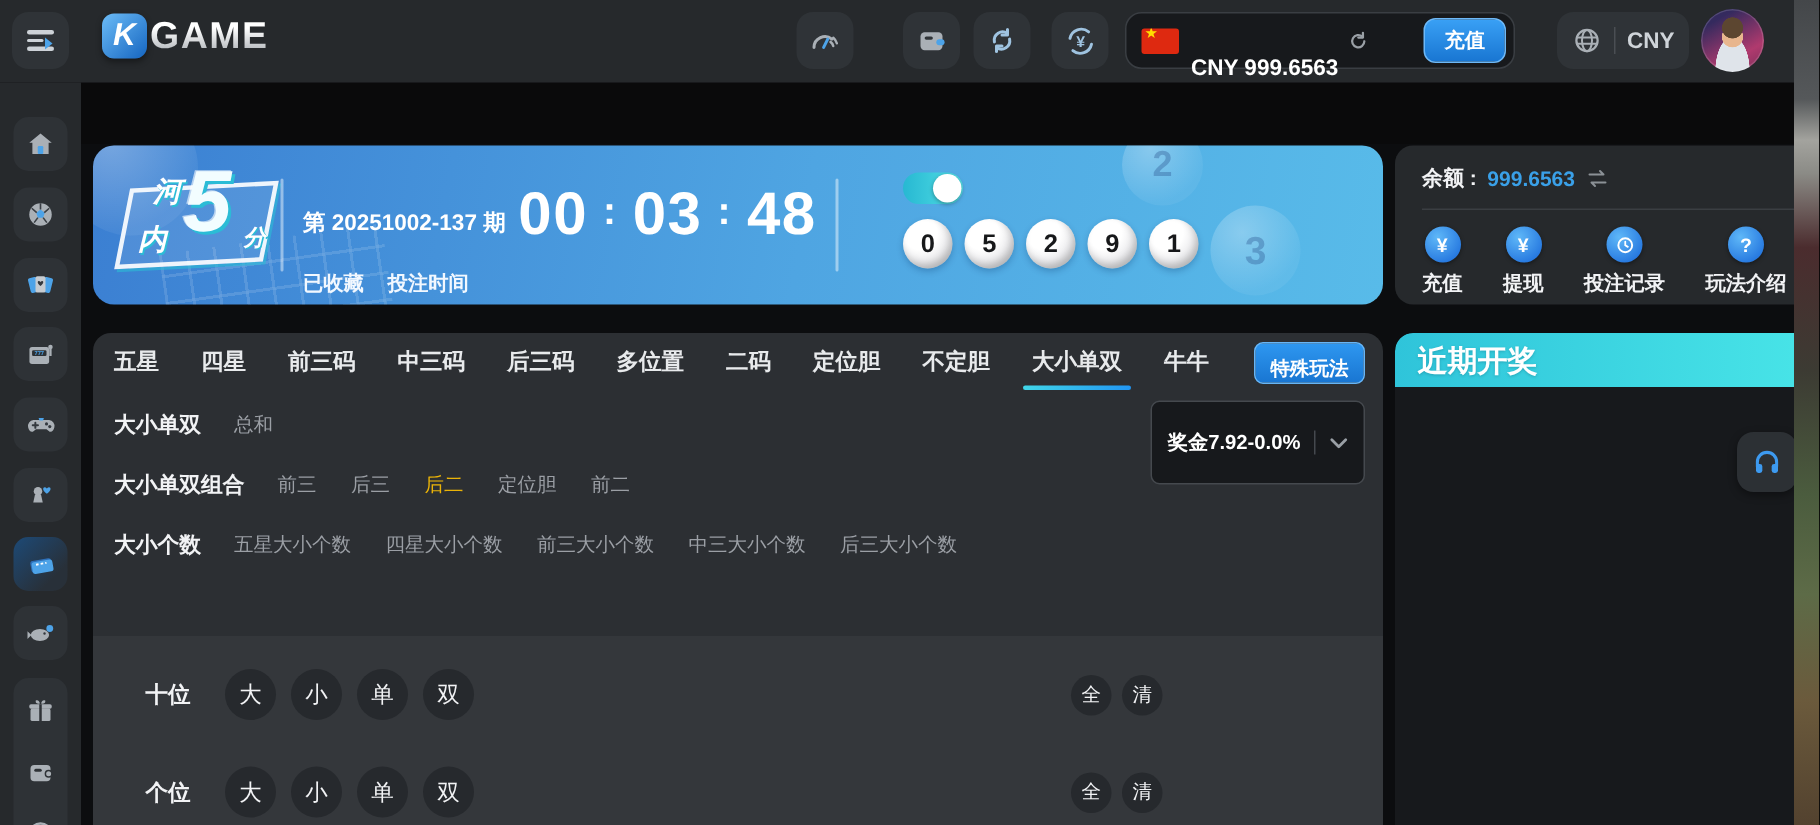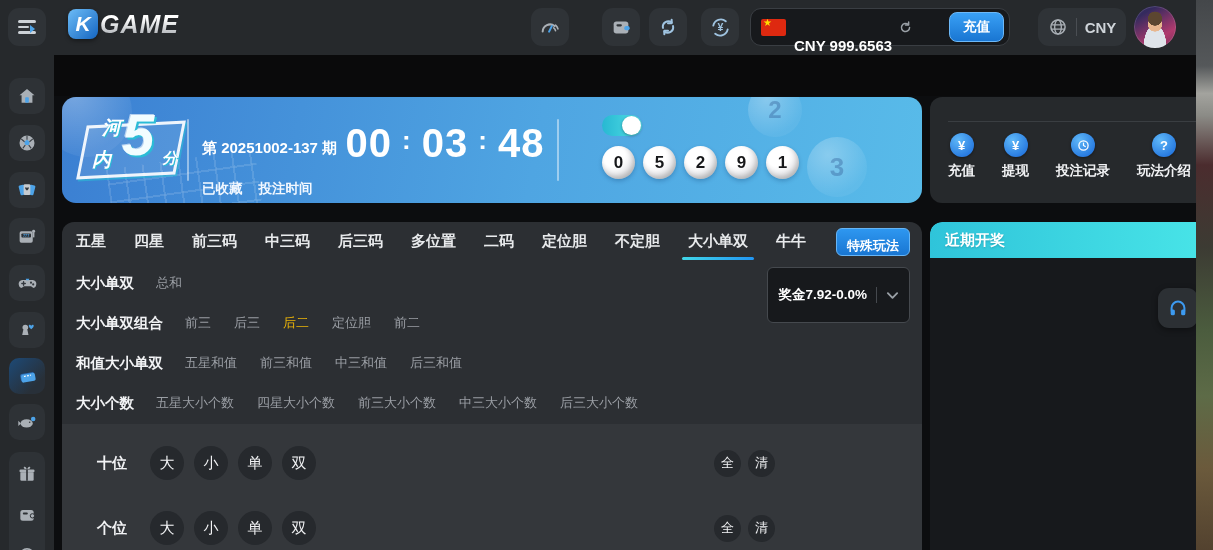--- a/index.html
+++ b/index.html
@@ -15,21 +15,21 @@
   .ham-bars i{position:absolute;left:0;height:2.5px;background:#cdd2d7;border-radius:2px;}
   .ham-bars i:nth-child(1){top:0;width:18px;}
   .ham-bars i:nth-child(2){top:5.6px;width:11px;}
   .ham-bars i:nth-child(3){top:11.2px;width:18px;}
   .ham-arrow{position:absolute;right:1px;top:4.5px;width:0;height:0;border-left:5px solid #4da3e8;
              border-top:4px solid transparent;border-bottom:4px solid transparent;}
   .logo{position:absolute;left:68px;top:9px;display:flex;align-items:center;}
   .logo-k{width:30px;height:30px;border-radius:8px;background:linear-gradient(135deg,#6cbcf7,#1565c0);
           display:flex;align-items:center;justify-content:center;font-weight:bold;font-size:21px;color:#fff;
           font-style:italic;box-shadow:0 2px 4px rgba(0,0,0,.4);}
-  .logo-game{margin-left:2px;font-size:25px;font-weight:800;font-style:italic;letter-spacing:1px;
+  .logo-game{margin-left:2px;font-size:25px;font-weight:800;letter-spacing:1px;
              background:linear-gradient(180deg,#ffffff 30%,#9da2a8);-webkit-background-clip:text;
              background-clip:text;color:transparent;}
   .currency-box{position:absolute;left:750px;top:8px;width:260px;height:38px;border-radius:11px;
                 background:#17191c;border:1px solid #3a3e43;display:flex;align-items:center;box-sizing:border-box;padding:0 5px 0 10px;}
   .flag{position:relative;width:25px;height:17px;background:#de2910;border-radius:2px;overflow:hidden;flex:0 0 auto;}
   .flag .big-star{position:absolute;left:2px;top:-2px;font-size:10px;color:#ffde00;}
   .cur-text{margin-left:8px;font-size:15px;font-weight:bold;color:#fff;white-space:nowrap;margin-top:36px;}
   .cur-refresh{margin-left:6px;flex:0 0 auto;}
   .deposit-btn{margin-left:auto;height:28px;padding:0 13px;border-radius:8px;border:1px solid #6db8f7;
                background:linear-gradient(180deg,#39a0f5,#1976d2);color:#fff;font-weight:bold;font-size:13.5px;
@@ -105,21 +105,21 @@
   .acct-item{display:flex;flex-direction:column;align-items:center;gap:5px;white-space:nowrap;}
   .blue-circ{width:24px;height:24px;border-radius:50%;background:radial-gradient(circle at 35% 30%,#5fb8f8,#1565d8);
              display:flex;align-items:center;justify-content:center;color:#fff;font-size:13px;font-weight:bold;
              box-shadow:0 1px 3px rgba(0,0,0,.4);}
   .acct-item .a-lbl{font-size:13.5px;font-weight:bold;color:#f2f3f5;}
 
   
   .recent{position:absolute;left:930px;top:222px;width:266px;height:328px;background:#17191c;border-radius:12px 0 0 0;overflow:hidden;}
   .recent-head{height:36px;background:linear-gradient(90deg,#2fc4da,#47e3e7);display:flex;align-items:center;
                padding-left:15px;border-radius:12px 0 0 0;}
-  .recent-title{font-size:15px;font-weight:bold;color:#fff;text-shadow:0 1px 2px rgba(0,80,100,.3);text-align:right;}
+  .recent-title{font-size:20px;font-weight:bold;color:#fff;text-shadow:0 1px 2px rgba(0,80,100,.3);text-align:right;}
   .support-btn{position:absolute;left:1158px;top:288px;width:40px;height:40px;border-radius:11px;background:#2c3034;
                display:flex;align-items:center;justify-content:center;z-index:6;box-shadow:0 2px 6px rgba(0,0,0,.4);}
 
   
   .panel{position:absolute;left:62px;top:222px;width:860px;height:328px;background:#2c2f33;border-radius:12px 12px 0 0;overflow:hidden;}
   .tabs{position:relative;display:flex;align-items:center;height:38px;padding:0 14px;gap:28px;}
   .tab{position:relative;font-size:15px;font-weight:bold;color:#e8eaec;height:38px;display:flex;align-items:center;white-space:nowrap;}
   .tab.active::after{content:"";position:absolute;left:-6px;right:-6px;bottom:0;height:3px;border-radius:2px;
                      background:linear-gradient(90deg,#41d6e8,#2196f3);}
   .special-btn{position:absolute;right:12px;top:6px;height:26px;padding:0 10px;border-radius:6px;
@@ -367,20 +367,28 @@
         <span class="ball">0</span>
         <span class="ball">5</span>
         <span class="ball">2</span>
         <span class="ball">9</span>
         <span class="ball">1</span>
       </div>
     </div>
   </div>
 
   <div class="acct">
+    <div class="acct-bal">
+      <span class="lbl">余额 :</span>
+      <span class="val">999.6563</span>
+      <svg width="16" height="14" viewBox="0 0 24 20">
+        <path d="M4 6h14l-3.5-3.5" fill="none" stroke="#8b9196" stroke-width="2" stroke-linecap="round" stroke-linejoin="round"></path>
+        <path d="M20 14H6l3.5 3.5" fill="none" stroke="#8b9196" stroke-width="2" stroke-linecap="round" stroke-linejoin="round"></path>
+      </svg>
+    </div>
     <div class="acct-hr"></div>
     <div class="acct-actions">
       <div class="acct-item">
         <span class="blue-circ">¥</span>
         <span class="a-lbl">充值</span>
       </div>
       <div class="acct-item">
         <span class="blue-circ">¥</span>
         <span class="a-lbl">提现</span>
       </div>
@@ -442,29 +450,20 @@
         <span class="cat-label">大小单双组合</span>
         <span class="cat-opts">
           <span class="cat-opt">前三</span>
           <span class="cat-opt">后三</span>
           <span class="cat-opt sel">后二</span>
           <span class="cat-opt">定位胆</span>
           <span class="cat-opt">前二</span>
         </span>
       </div>
       <div class="cat-row">
-        <span class="cat-label">和值大小单双</span>
-        <span class="cat-opts">
-          <span class="cat-opt">五星和值</span>
-          <span class="cat-opt">前三和值</span>
-          <span class="cat-opt">中三和值</span>
-          <span class="cat-opt">后三和值</span>
-        </span>
-      </div>
-      <div class="cat-row">
         <span class="cat-label">大小个数</span>
         <span class="cat-opts">
           <span class="cat-opt">五星大小个数</span>
           <span class="cat-opt">四星大小个数</span>
           <span class="cat-opt">前三大小个数</span>
           <span class="cat-opt">中三大小个数</span>
           <span class="cat-opt">后三大小个数</span>
         </span>
       </div>
     </div>

